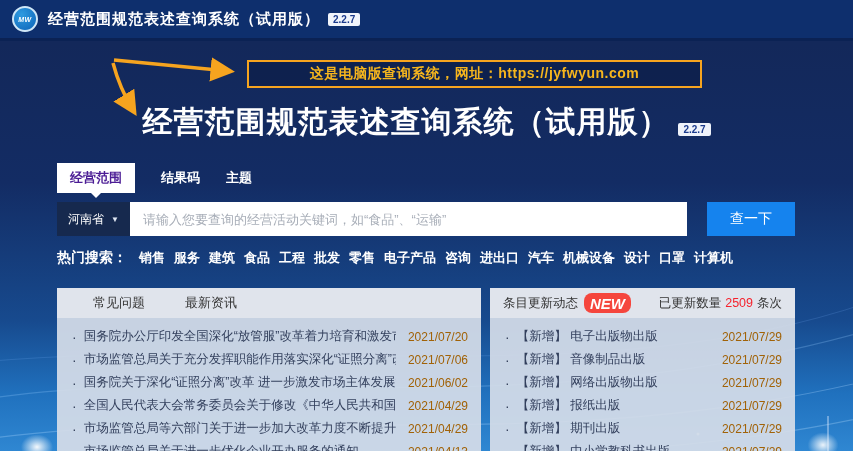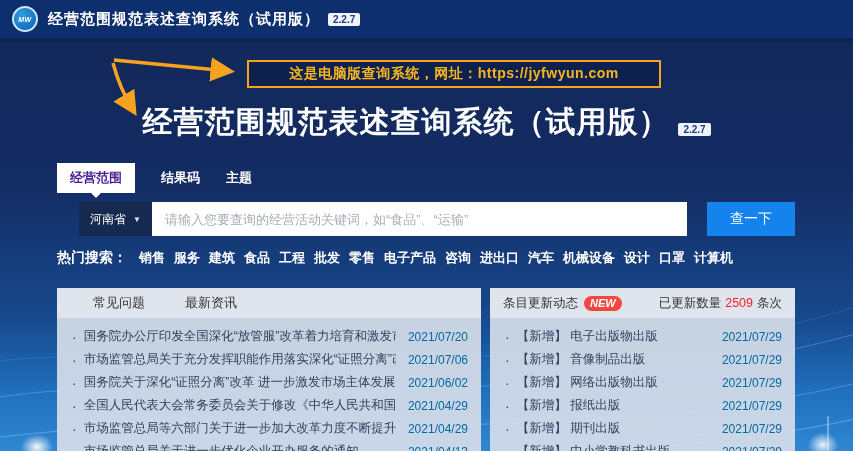--- a/index.html
+++ b/index.html
@@ -36,21 +36,21 @@
   .deco { position:absolute; inset:0; z-index:0; pointer-events:none; }
   .glow { position:absolute; border-radius:50%; pointer-events:none; z-index:1; }
   .glow-bl { left:14px; bottom:-14px; width:46px; height:36px;
     background:radial-gradient(closest-side, rgba(255,255,255,.95), rgba(255,255,255,0) 70%); }
   .glow-br { right:8px; bottom:-12px; width:44px; height:36px;
     background:radial-gradient(closest-side, rgba(255,255,255,.9), rgba(255,255,255,0) 70%); }
 
   
   .arrows { position:absolute; top:0; left:0; width:853px; height:180px; z-index:3; pointer-events:none; }
   .callout {
-    position:absolute; top:16px; left:247px; width:414px; height:28px; z-index:3;
+    position:absolute; top:16px; left:247px; width:455px; height:28px; z-index:3;
     border:2px solid #f6a41f; background:rgba(9,24,62,.45);
     display:flex; align-items:center; justify-content:center;
     color:#f7b61d; font-size:14px; font-weight:bold; letter-spacing:0.5px;
   }
 
   
   .hero-title-row {
     position:absolute; top:58px; left:0; width:853px; z-index:2;
     display:flex; align-items:center; justify-content:center;
   }
@@ -68,21 +68,21 @@
   }
   .nav-tab.active::after {
     content:""; position:absolute; left:50%; bottom:-10px; transform:translateX(-50%);
     border:5px solid transparent; border-top-color:#fff;
   }
 
   
   .searchbar { position:absolute; top:158px; left:57px; width:738px; height:34px; display:flex; z-index:2; }
   .region {
     background:#16294e; color:#fff; font-size:12px; display:flex; align-items:center;
-    padding:0 11px; gap:7px; cursor:pointer; white-space:nowrap;margin-left:22px;
+    padding:0 11px; gap:7px; cursor:pointer; white-space:nowrap;
   }
   .region .caret { font-size:8px; color:#dfe6f2; }
   .search-input {
     flex:1; border:none; outline:none; background:#fff; font-size:13px; padding:0 13px; color:#333;
     font-family:inherit;
   }
   .search-input::placeholder { color:#a8aeb8; }
   .search-btn {
     width:88px; border:none; background:#1583ee; color:#fff; font-size:14px; cursor:pointer;
     font-family:inherit;
@@ -103,36 +103,36 @@
   .panel-header {
     height:30px; background:#e0e4ec; display:flex; align-items:center; flex:none;
   }
   .panel-left .panel-header { padding-left:23px; }
   .ptab { height:30px; line-height:30px; padding:0 13px; font-size:13px; color:#333; margin-right:14px; cursor:pointer; }
   .ptab.active { background:#989ea8; color:#fff; }
   .panel-right .panel-header { padding:0 13px; justify-content:space-between; }
   .rp-left { display:flex; align-items:center; gap:6px; }
   .rp-title { font-size:12.5px; color:#333; }
   .new-badge {
-    background:#f5463d; color:#fff; font-size:11px; font-weight:bold; font-style:italic;
+    background:#f5463d; color:#fff; font-size:15px; font-weight:bold; font-style:italic;
     padding:1.5px 6px; border-radius:8px;
   }
   .rp-count { font-size:12.5px; color:#333; display:flex; align-items:center; gap:4px; }
   .count-num { color:#f5222d; }
   .panel-body {
     flex:1; background:rgba(213,221,232,0.93); padding-top:7px; overflow:hidden;
   }
   .item-row {
     height:23px; display:flex; align-items:center; padding:0 13px 0 15px; cursor:pointer;
   }
   .bullet { color:#39455f; font-size:14px; margin-right:7px; line-height:1; }
   .item-title {
     font-size:12.5px; color:#323f5c; white-space:nowrap; overflow:hidden; flex:1;
   }
-  .item-date { font-size:12px; color:#0369a1; margin-left:12px; white-space:nowrap; }
+  .item-date { font-size:12px; color:#a16207; margin-left:12px; white-space:nowrap; }
 </style>
 </head>
 <body>
 
 <div class="page">
 
   <header class="topbar">
     <span class="logo">MW</span>
     <span class="topbar-title">经营范围规范表述查询系统（试用版）</span>
     <span class="version-badge">2.2.7</span>

